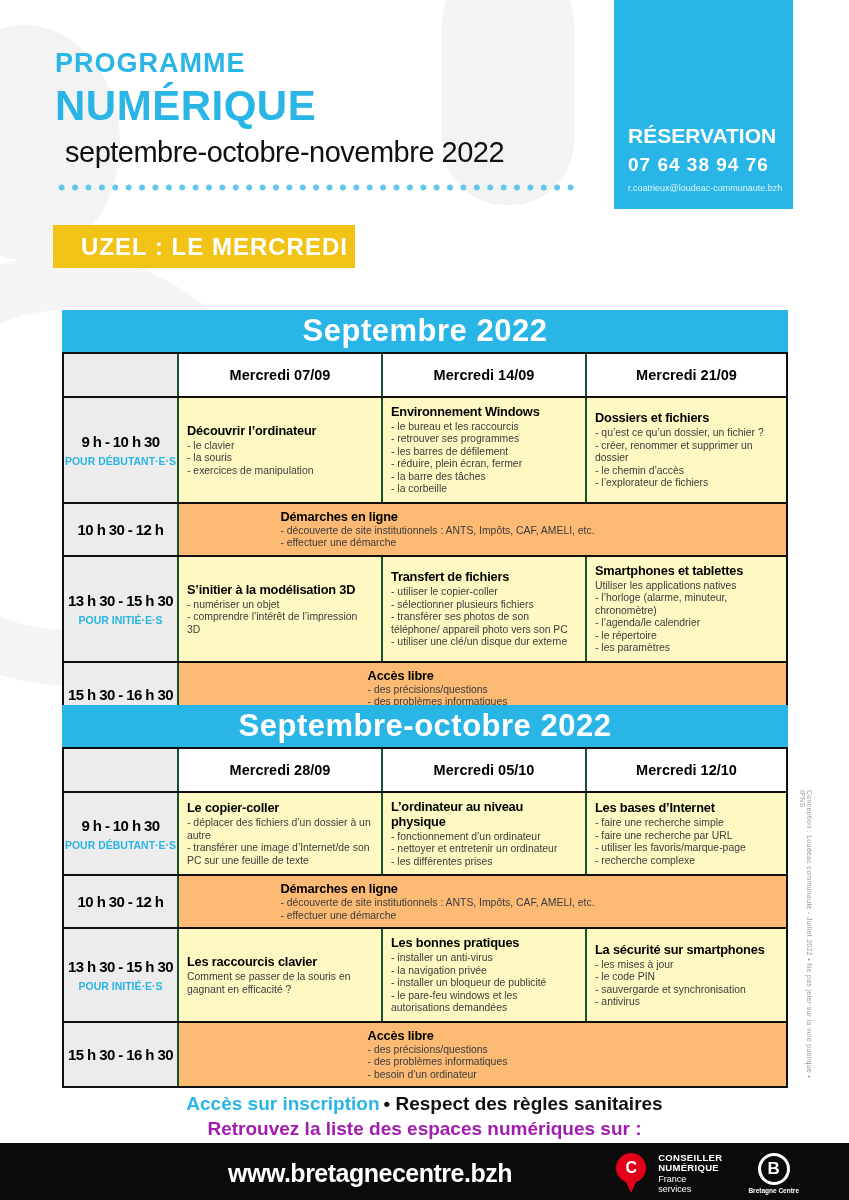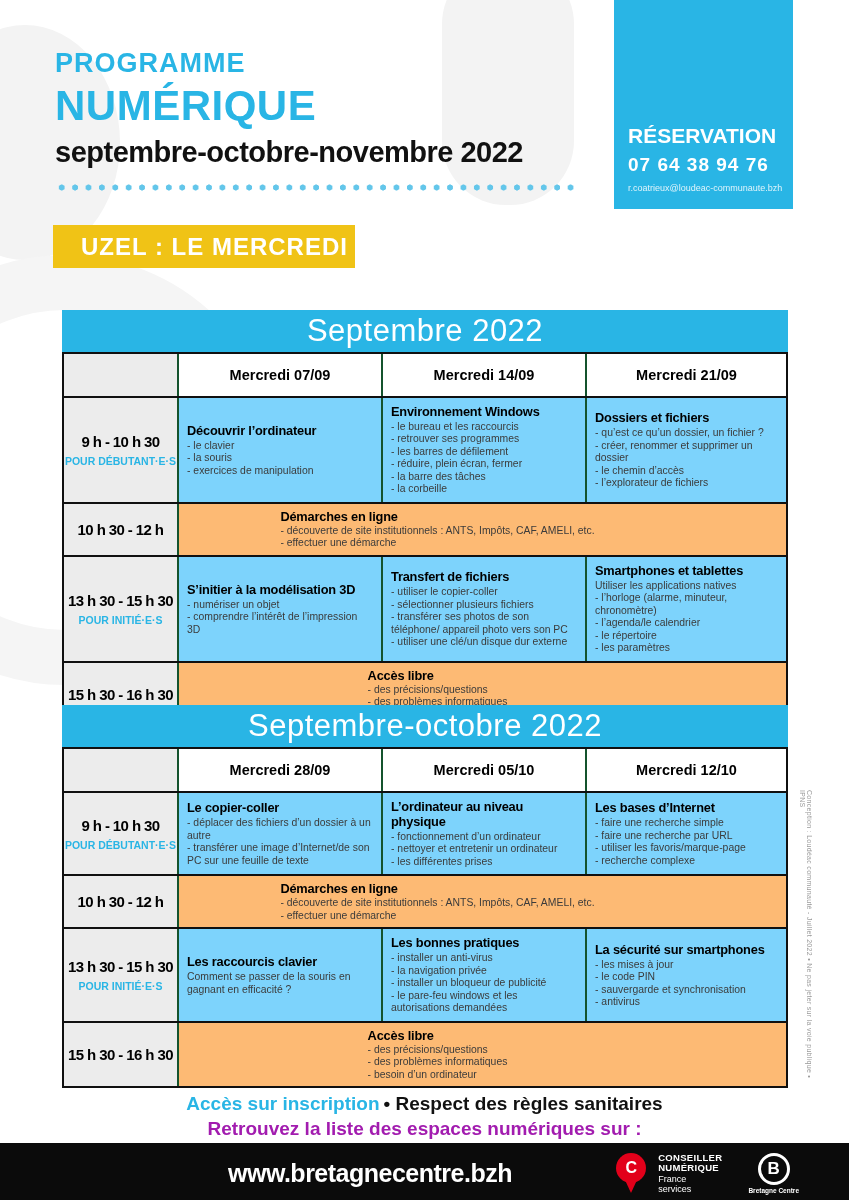--- a/index.html
+++ b/index.html
@@ -11,53 +11,53 @@
   .wm { position:absolute; background:#f3f3f3; }
   .wm-blob { left:-70px; top:25px; width:190px; height:235px; border-radius:50%; }
   .wm-stem { left:442px; top:-40px; width:132px; height:245px; border-radius:64px; }
   .wm-ring { left:-150px; top:255px; width:430px; height:430px; border-radius:50%;
              background:transparent; border:55px solid #f5f5f5; }
 
   
   .header-left { position:absolute; left:55px; top:48px; }
   .title1 { color:#29b5e5; font-weight:bold; font-size:27px; letter-spacing:1px; }
   .title2 { color:#29b5e5; font-weight:bold; font-size:42px; letter-spacing:0.5px; margin-top:3px; }
-  .subtitle { color:#111; font-weight:bold; font-size:29px; letter-spacing:-0.5px; margin-top:6px; }
+  .subtitle { color:#111; font-weight:normal; font-size:29px; letter-spacing:-0.5px; margin-top:6px;margin-left:10px; }
   .dots { width:522px; height:9px; margin-top:14px;
           background-image:radial-gradient(circle, #63c6ea 2.8px, transparent 3.3px);
           background-size:13.4px 9px; background-position:0 50%; background-repeat:repeat-x; }
   .resa { position:absolute; left:614px; top:0; width:179px; height:209px; background:#29b5e5;
           color:#fff; display:flex; flex-direction:column; justify-content:flex-end;
           padding:0 10px 16px 14px; }
   .resa-label { font-weight:bold; font-size:21px; }
   .resa-phone { font-weight:bold; font-size:19px; letter-spacing:1px; margin-top:6px; }
   .resa-email { font-size:9px; color:rgba(255,255,255,0.85); margin-top:7px; }
   .banner { position:absolute; left:53px; top:225px; width:302px; height:43px; background:#f0c316;
             color:#fff; font-weight:bold; font-size:24px; letter-spacing:1px;
             display:flex; align-items:center; padding-left:28px; }
 
   
   .sched { position:absolute; left:62px; width:726px; }
   .sched-1 { top:310px; } .sched-2 { top:705px; }
-  .sched-title { height:42px; background:#29b5e5; color:#fff; font-weight:normal; font-size:31px;
+  .sched-title { height:42px; background:#29b5e5; color:#fff; font-weight:bold; font-size:31px;
                  display:flex; align-items:center; justify-content:center; letter-spacing:0.5px; }
   .tgrid { border:2px solid #101010; }
   .trow { display:flex; }
   .trow + .trow { border-top:2px solid #101010; }
   .cell { display:flex; flex-direction:column; justify-content:center; }
   .cell + .cell { border-left:2px solid #14532d; }
   .w-time { width:113px; flex:0 0 113px; background:#ececec; align-items:center; text-align:center; }
   .w-col  { width:204px; flex:0 0 204px; }
   .w-last { flex:1; }
   .hrow { height:42px; }
   .hdate { font-weight:bold; font-size:14.5px; color:#000; align-items:center; background:#fff; }
   .rh-a { min-height:87px; } .rh-b { min-height:45px; } .rh-c { min-height:83px; } .rh-d { min-height:55px; }
   .time-label { font-weight:bold; font-size:15px; letter-spacing:-0.6px; color:#000; white-space:nowrap; }
   .aud { color:#29b5e5; font-weight:bold; font-size:10.5px; margin-top:5px; white-space:nowrap; }
-  .body-cell { padding:6px 8px; background:#7dd3fc; }
+  .body-cell { padding:6px 8px; background:#fef9c3; }
   .ctitle { font-weight:bold; font-size:12.8px; letter-spacing:-0.2px; color:#000; margin-bottom:2px; }
   .bullet, .intro { font-size:10.4px; line-height:1.2; color:#3b3b3b; }
   .span-cell { flex:1; display:flex; align-items:center; justify-content:center;
                padding:5px 90px 5px 0; background:#fdba74; }
   .span-inner { text-align:left; }
   .span-inner .ctitle { margin-bottom:1px; }
 
   
   .foot-lines { position:absolute; left:0; top:1093px; width:849px; text-align:center; }
   .fl1 { font-size:19px; font-weight:bold; color:#111; }

